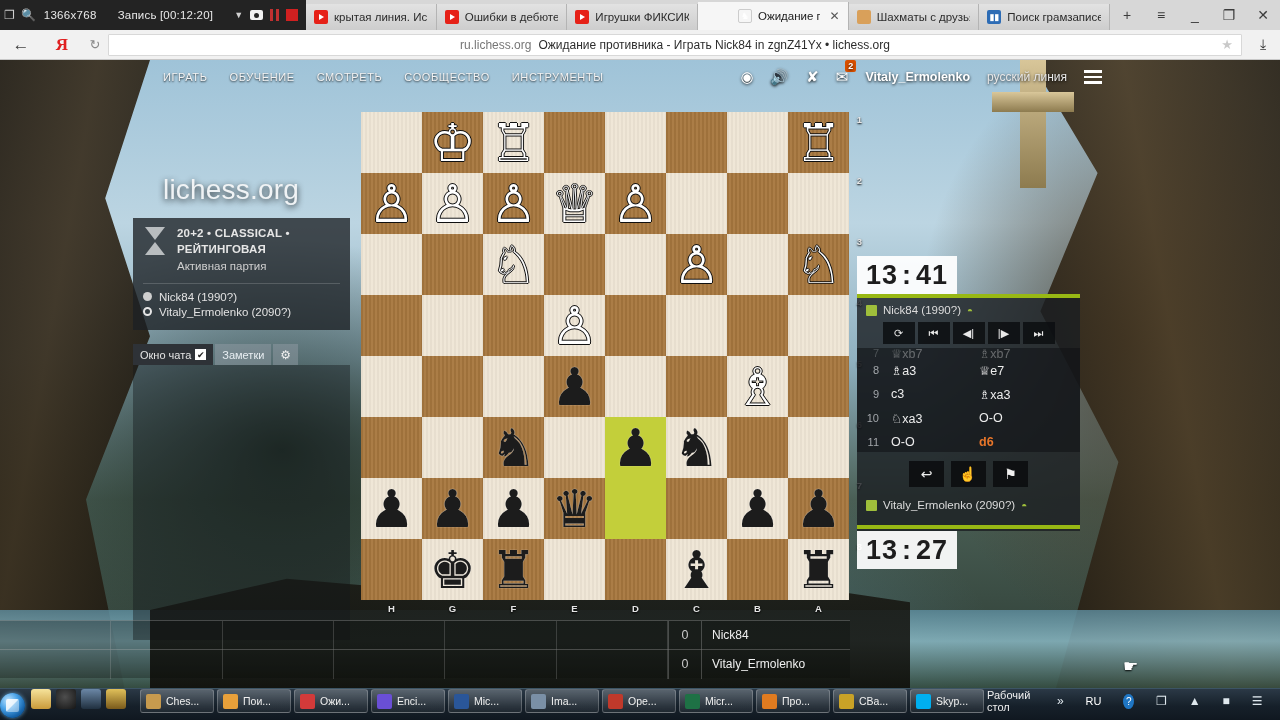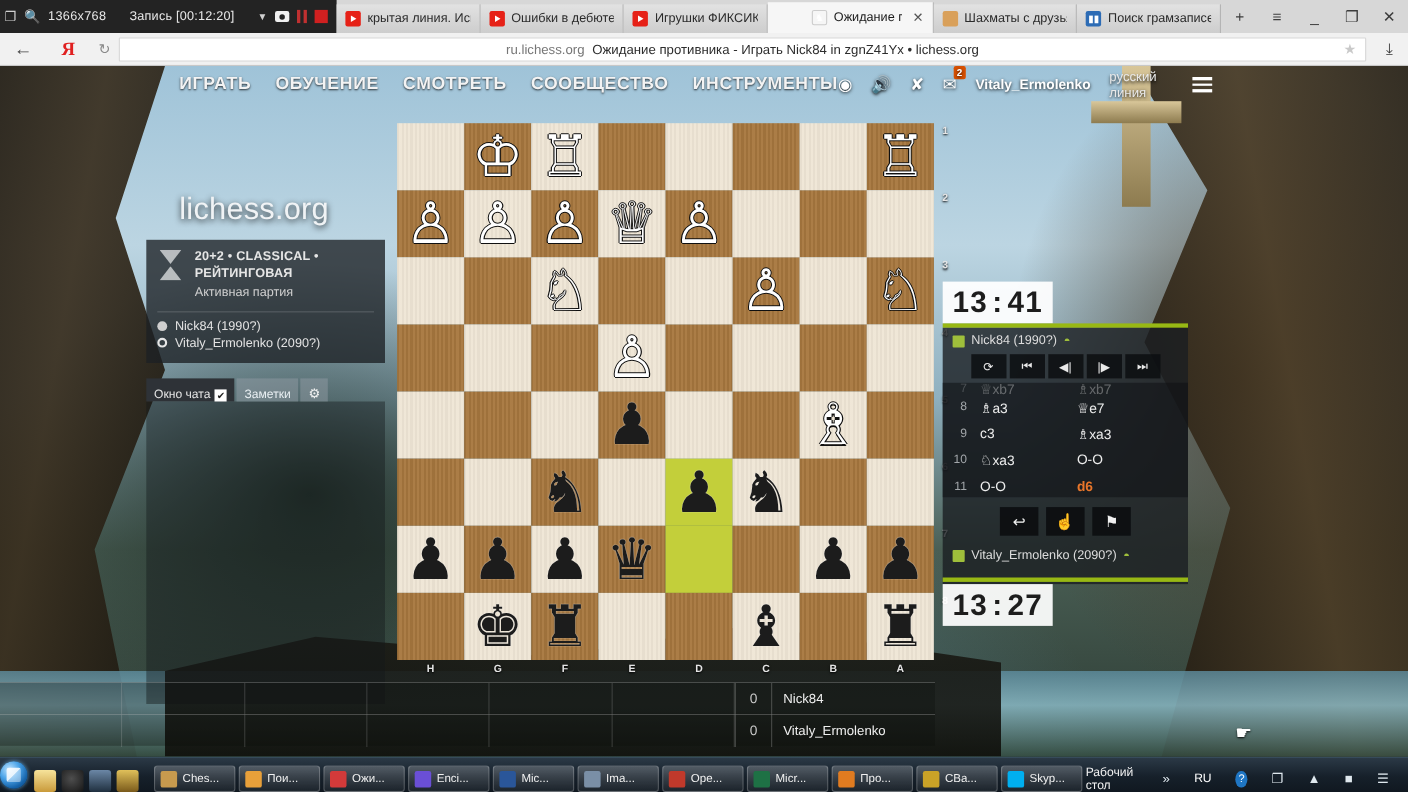--- a/index.html
+++ b/index.html
@@ -112,21 +112,21 @@
     opacity:.88;
   }
 
   
   .site-nav {
     position:absolute; left:0; top:0; width:1280px; height:34px;
     display:flex; align-items:center; color:#fff;
   }
   .nav-left { display:flex; align-items:center; gap:22px; margin-left:163px; }
   .nav-left a {
-    font-size:16px; font-weight:bold; letter-spacing:.6px; color:#f3f3f3;
+    font-size:11px; font-weight:normal; letter-spacing:.6px; color:#f3f3f3;
     text-shadow:0 1px 2px rgba(0,0,0,.8); text-transform:uppercase;
   }
   .nav-right { margin-left:auto; display:flex; align-items:center; gap:17px; margin-right:178px;}
   .nav-ico { color:#fff; font-size:15px; text-shadow:0 1px 3px rgba(0,0,0,.9); position:relative; display:flex; align-items:center;}
   .badge {
     position:absolute; right:-8px; top:-8px; background:#d85000; color:#fff;
     font-size:9px; font-weight:bold; border-radius:2px; padding:0 3px; line-height:12px;
   }
   .nav-user { font-size:12.5px; font-weight:bold; color:#fff; text-shadow:0 1px 3px rgba(0,0,0,.9); }
   .nav-lang { font-size:12px; color:#e8e8e8; text-shadow:0 1px 3px rgba(0,0,0,.9); }
@@ -159,21 +159,21 @@
   .dot { width:9px; height:9px; border-radius:50%; flex:0 0 9px; }
   .dot.black { background:#cfcfcf; }
   .dot.white { background:transparent; border:2px solid #e6e6e6; }
 
   .chat {
     position:absolute; left:133px; top:284px; width:217px; height:317px;
   }
   .chat-tabs { display:flex; align-items:stretch; height:21px; gap:2px; }
   .chat-tab {
     background:#2e3237; color:#e4e4e4; font-size:11px; padding:0 7px;
-    display:flex; align-items:flex-end; gap:4px;
+    display:flex; align-items:center; gap:4px;
   }
   .chat-tab.dim { background:rgba(150,160,168,.45); color:#e8eef2; }
   .chat-tab.gear { background:rgba(150,160,168,.45); padding:0 7px; color:#f0f0f0; font-size:12px;}
   .chk { width:11px;height:11px;background:#fff;color:#222;font-size:9px;display:flex;align-items:center;justify-content:center;}
   .chat-body { height:275px; background:rgba(20,24,26,.42); }
   .chat-input {
     height:21px; background:rgba(18,20,22,.88); display:flex; align-items:center;
     justify-content:space-between; padding:0 7px; color:#8e8e8e; font-size:11px;
   }
   .chat-send { color:#d4d4d4; font-size:13px; }
@@ -258,21 +258,21 @@
   .sb-spacer { flex:1; display:flex; }
   .sb-spacer i { flex:1; border-right:1px solid rgba(190,190,190,.22); display:block; height:29px;}
   .sb-score { width:34px; text-align:center; color:#c9c9c9; font-size:12.5px;
     border-left:1px solid rgba(190,190,190,.30); border-right:1px solid rgba(190,190,190,.30); height:29px; line-height:29px;}
   .sb-name { width:148px; padding-left:10px; color:#efefef; font-size:12px; }
 
   
   .taskbar {
     position:absolute; left:0; bottom:0; width:1280px; height:32px;
     background:linear-gradient(#2b3946 0%, #16202a 55%, #101820 100%);
-    display:flex; align-items:flex-end; border-top:1px solid #3c5464;
+    display:flex; align-items:flex-start; border-top:1px solid #3c5464;
   }
   .start {
     width:48px; height:32px; display:flex; align-items:center; justify-content:center;
   }
   .orb {
     width:25px; height:25px; border-radius:50%;
     background:radial-gradient(circle at 34% 30%, #bfe4ff 0%, #4aa3e8 38%, #1562a8 70%, #0b3f73 100%);
     box-shadow:0 0 4px rgba(120,200,255,.7);
     position:relative;
   }

